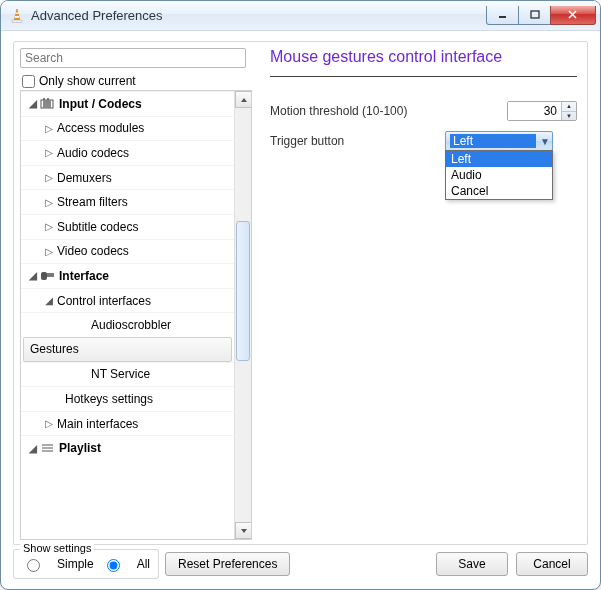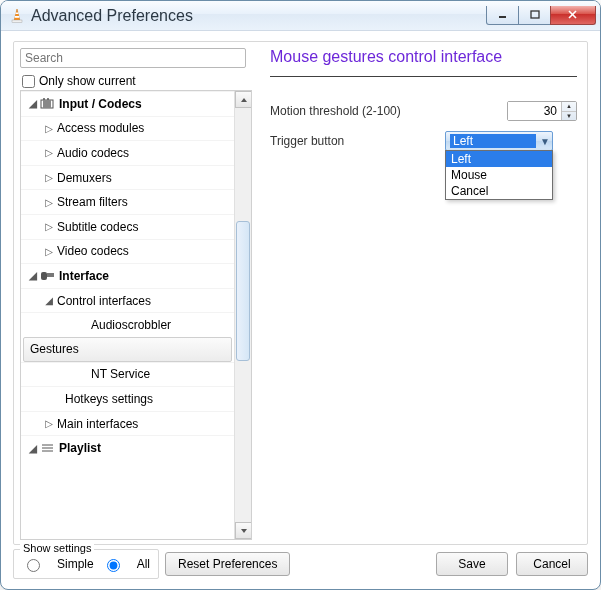--- a/index.html
+++ b/index.html
@@ -23,21 +23,21 @@
   .titlebar {
     height: 30px;
     background: linear-gradient(#f9fcff,#e8f1fb 45%,#dfeaf6 46%,#eaf2fb);
     border-bottom: 1px solid #d0dae6;
     display: flex; align-items: center;
     padding: 0 4px 0 8px;
   }
   .titlebar .app-icon {
     width:16px; height:16px; margin-right:6px;
   }
-  .titlebar .title-text { color:#2b3844; font-size:16px; }
+  .titlebar .title-text { color:#2b3844; font-size:13px; }
   .win-buttons { margin-left:auto; display:flex; gap:0; }
   .win-btn {
     width:33px; height:19px; border:1px solid #6b87a3;
     border-top:none;
     display:flex; align-items:center; justify-content:center;
     margin-left:-1px;
     background: linear-gradient(#f2f7fd,#d8e6f5);
   }
   .win-btn.min { border-bottom-left-radius:3px; }
   .win-btn.close {
@@ -300,40 +300,40 @@
               </svg>
             </div>
         </div>
       </div>
     </div>
 
     <div class="right-pane">
       <h2 class="section-title">Mouse gestures control interface</h2>
 
       <div class="form-row">
-        <span class="form-label">Motion threshold (2-100)</span>
+        <span class="form-label">Motion threshold (10-100)</span>
         <div class="spinner">
           <input value="30" style="">
           <div class="spins">
             <div>▲</div>
             <div>▼</div>
           </div>
         </div>
       </div>
 
       <div class="form-row">
         <span class="form-label">Trigger button</span>
         <div class="dropdown-wrap">
           <div class="dropdown">
             <span class="sel">Left</span>
             <span class="arrow">▼</span>
           </div>
           <div class="dropdown-list">
             <div class="hi">Left</div>
-            <div>Mouse</div>
+            <div>Audio</div>
             <div>Cancel</div>
           </div>
         </div>
       </div>
     </div>
   </div>
 
   <div class="bottom-bar">
     <div class="show-settings">
       <span class="legend">Show settings</span>

